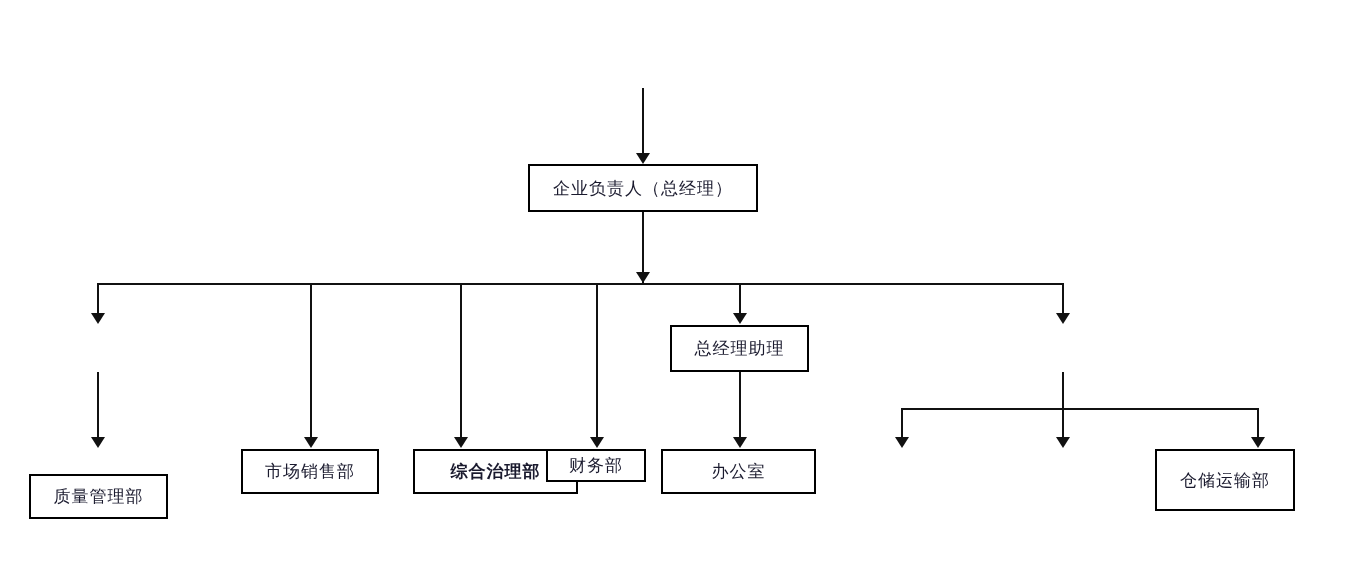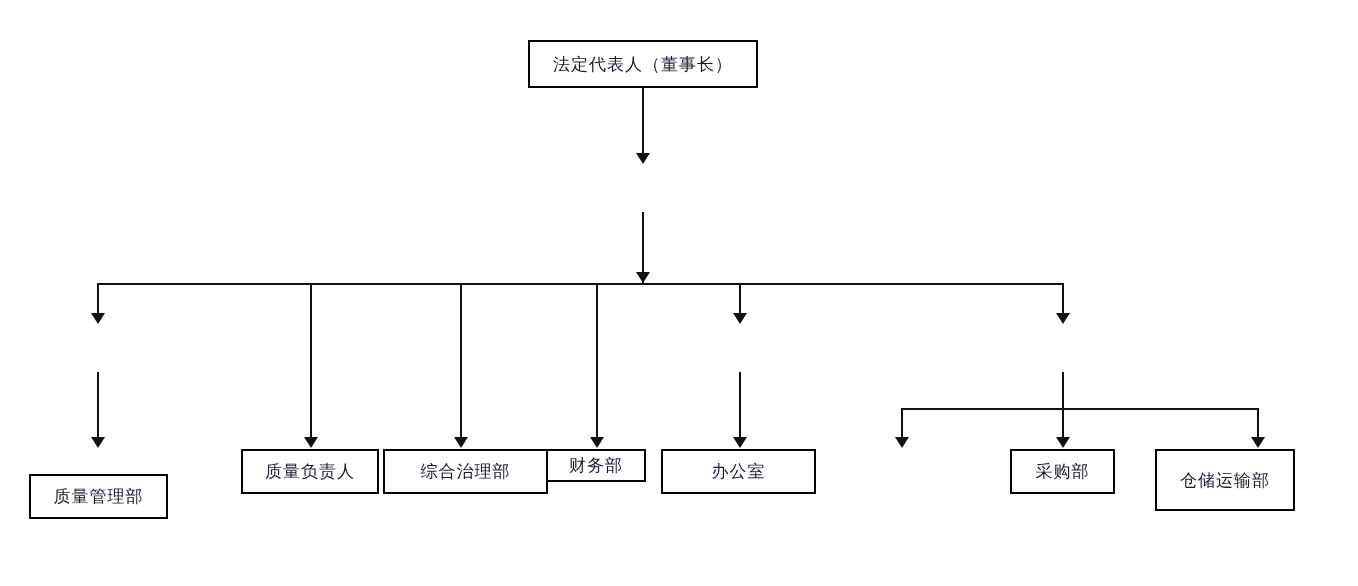--- a/index.html
+++ b/index.html
@@ -98,50 +98,50 @@
 
   <div class="conn-v" style="left:901px; top:408px; height:30px;"></div>
   <div class="arrow-down" style="left:895px; top:437px;"></div>
 
   <div class="conn-v" style="left:1062px; top:408px; height:30px;"></div>
   <div class="arrow-down" style="left:1056px; top:437px;"></div>
 
   <div class="conn-v" style="left:1257px; top:408px; height:30px;"></div>
   <div class="arrow-down" style="left:1251px; top:437px;"></div>
 
-  <div class="node" style="left:528px; top:40px; width:230px; height:48px;">
-    <span class="node-label">法定代表人（董事长）</span>
+
+  <div class="node" style="left:528px; top:164px; width:230px; height:48px;">
+    <span class="node-label">企业负责人（总经理）</span>
   </div>
 
 
-
+  <div class="node" style="left:670px; top:325px; width:139px; height:47px;">
+    <span class="node-label">总经理助理</span>
+  </div>
 
 
   <div class="node" style="left:29px; top:474px; width:139px; height:45px;">
     <span class="node-label">质量管理部</span>
   </div>
 
   <div class="node" style="left:241px; top:449px; width:138px; height:45px;">
-    <span class="node-label">质量负责人</span>
+    <span class="node-label">市场销售部</span>
   </div>
 
-  <div class="node" style="left:383px; top:449px; width:165px; height:45px;">
+  <div class="node" style="left:413px; top:449px; width:165px; height:45px;font-weight:bold;">
     <span class="node-label">综合治理部</span>
   </div>
 
   <div class="node" style="left:546px; top:449px; width:100px; height:33px;">
     <span class="node-label">财务部</span>
   </div>
 
   <div class="node" style="left:661px; top:449px; width:155px; height:45px;">
     <span class="node-label">办公室</span>
   </div>
 
 
-  <div class="node" style="left:1010px; top:449px; width:105px; height:45px;">
-    <span class="node-label">采购部</span>
-  </div>
 
   <div class="node" style="left:1155px; top:449px; width:140px; height:62px;">
     <span class="node-label">仓储运输部</span>
   </div>
 
 </div>
 
 </body></html>

